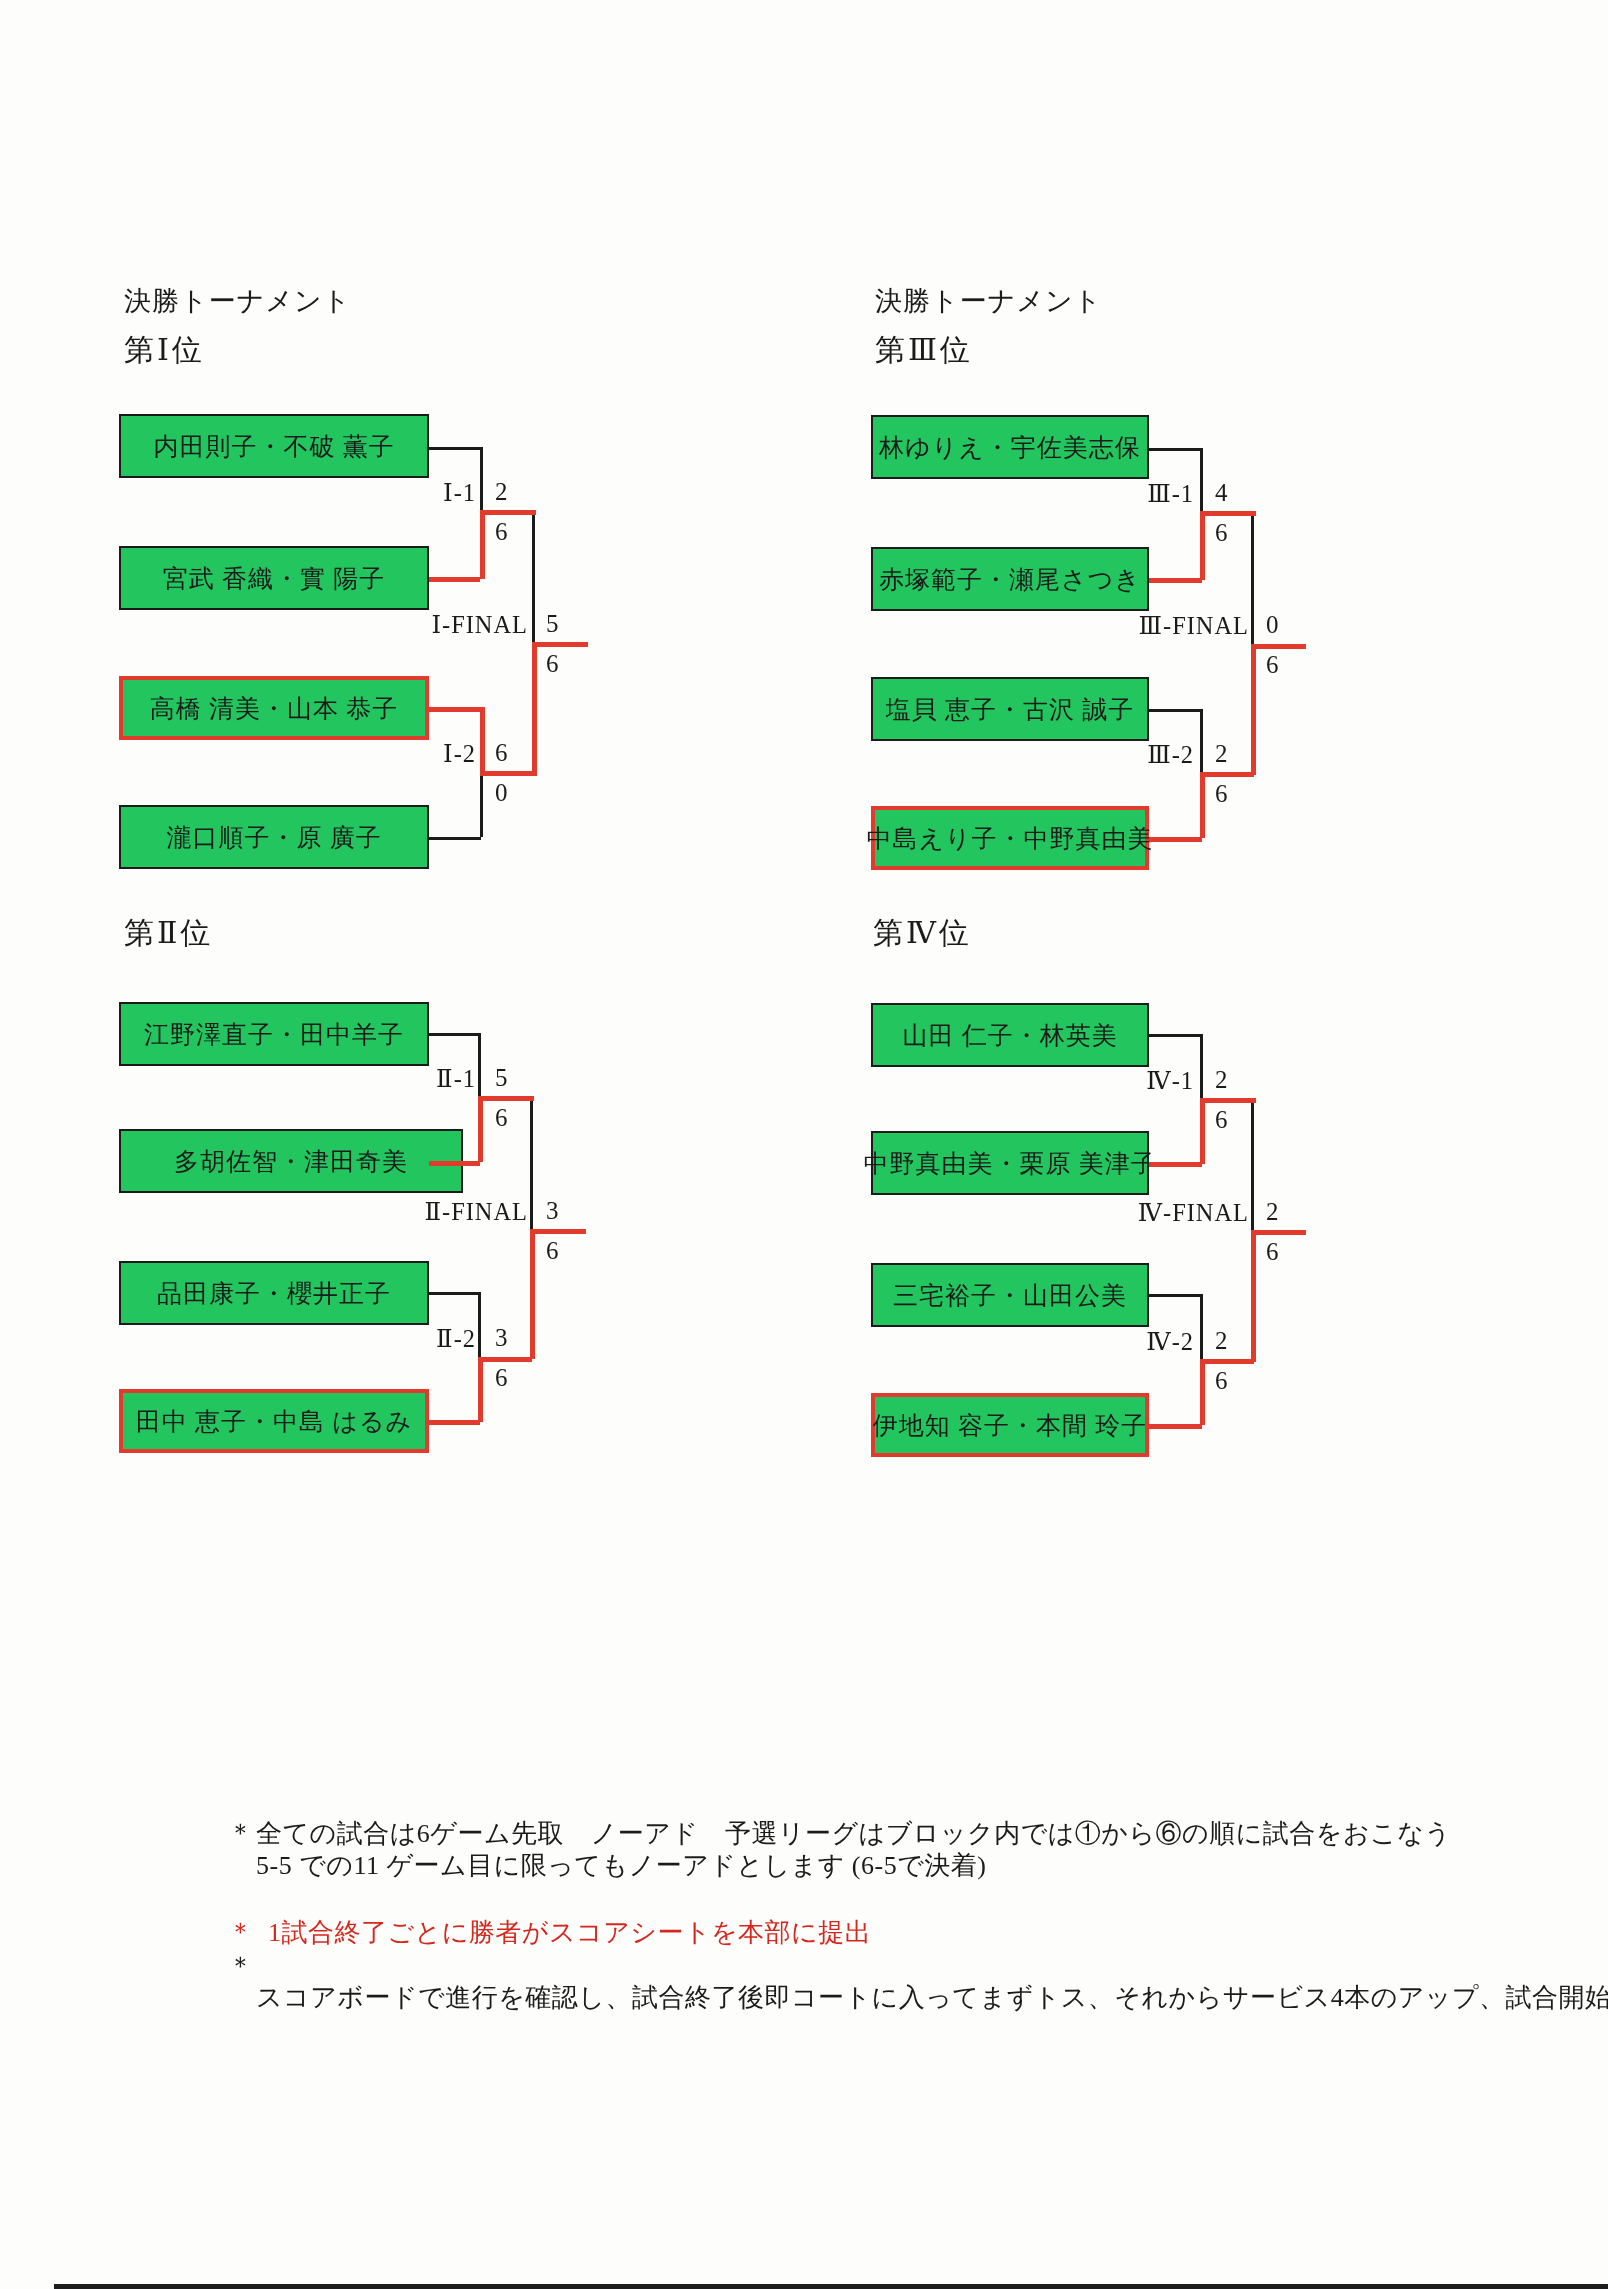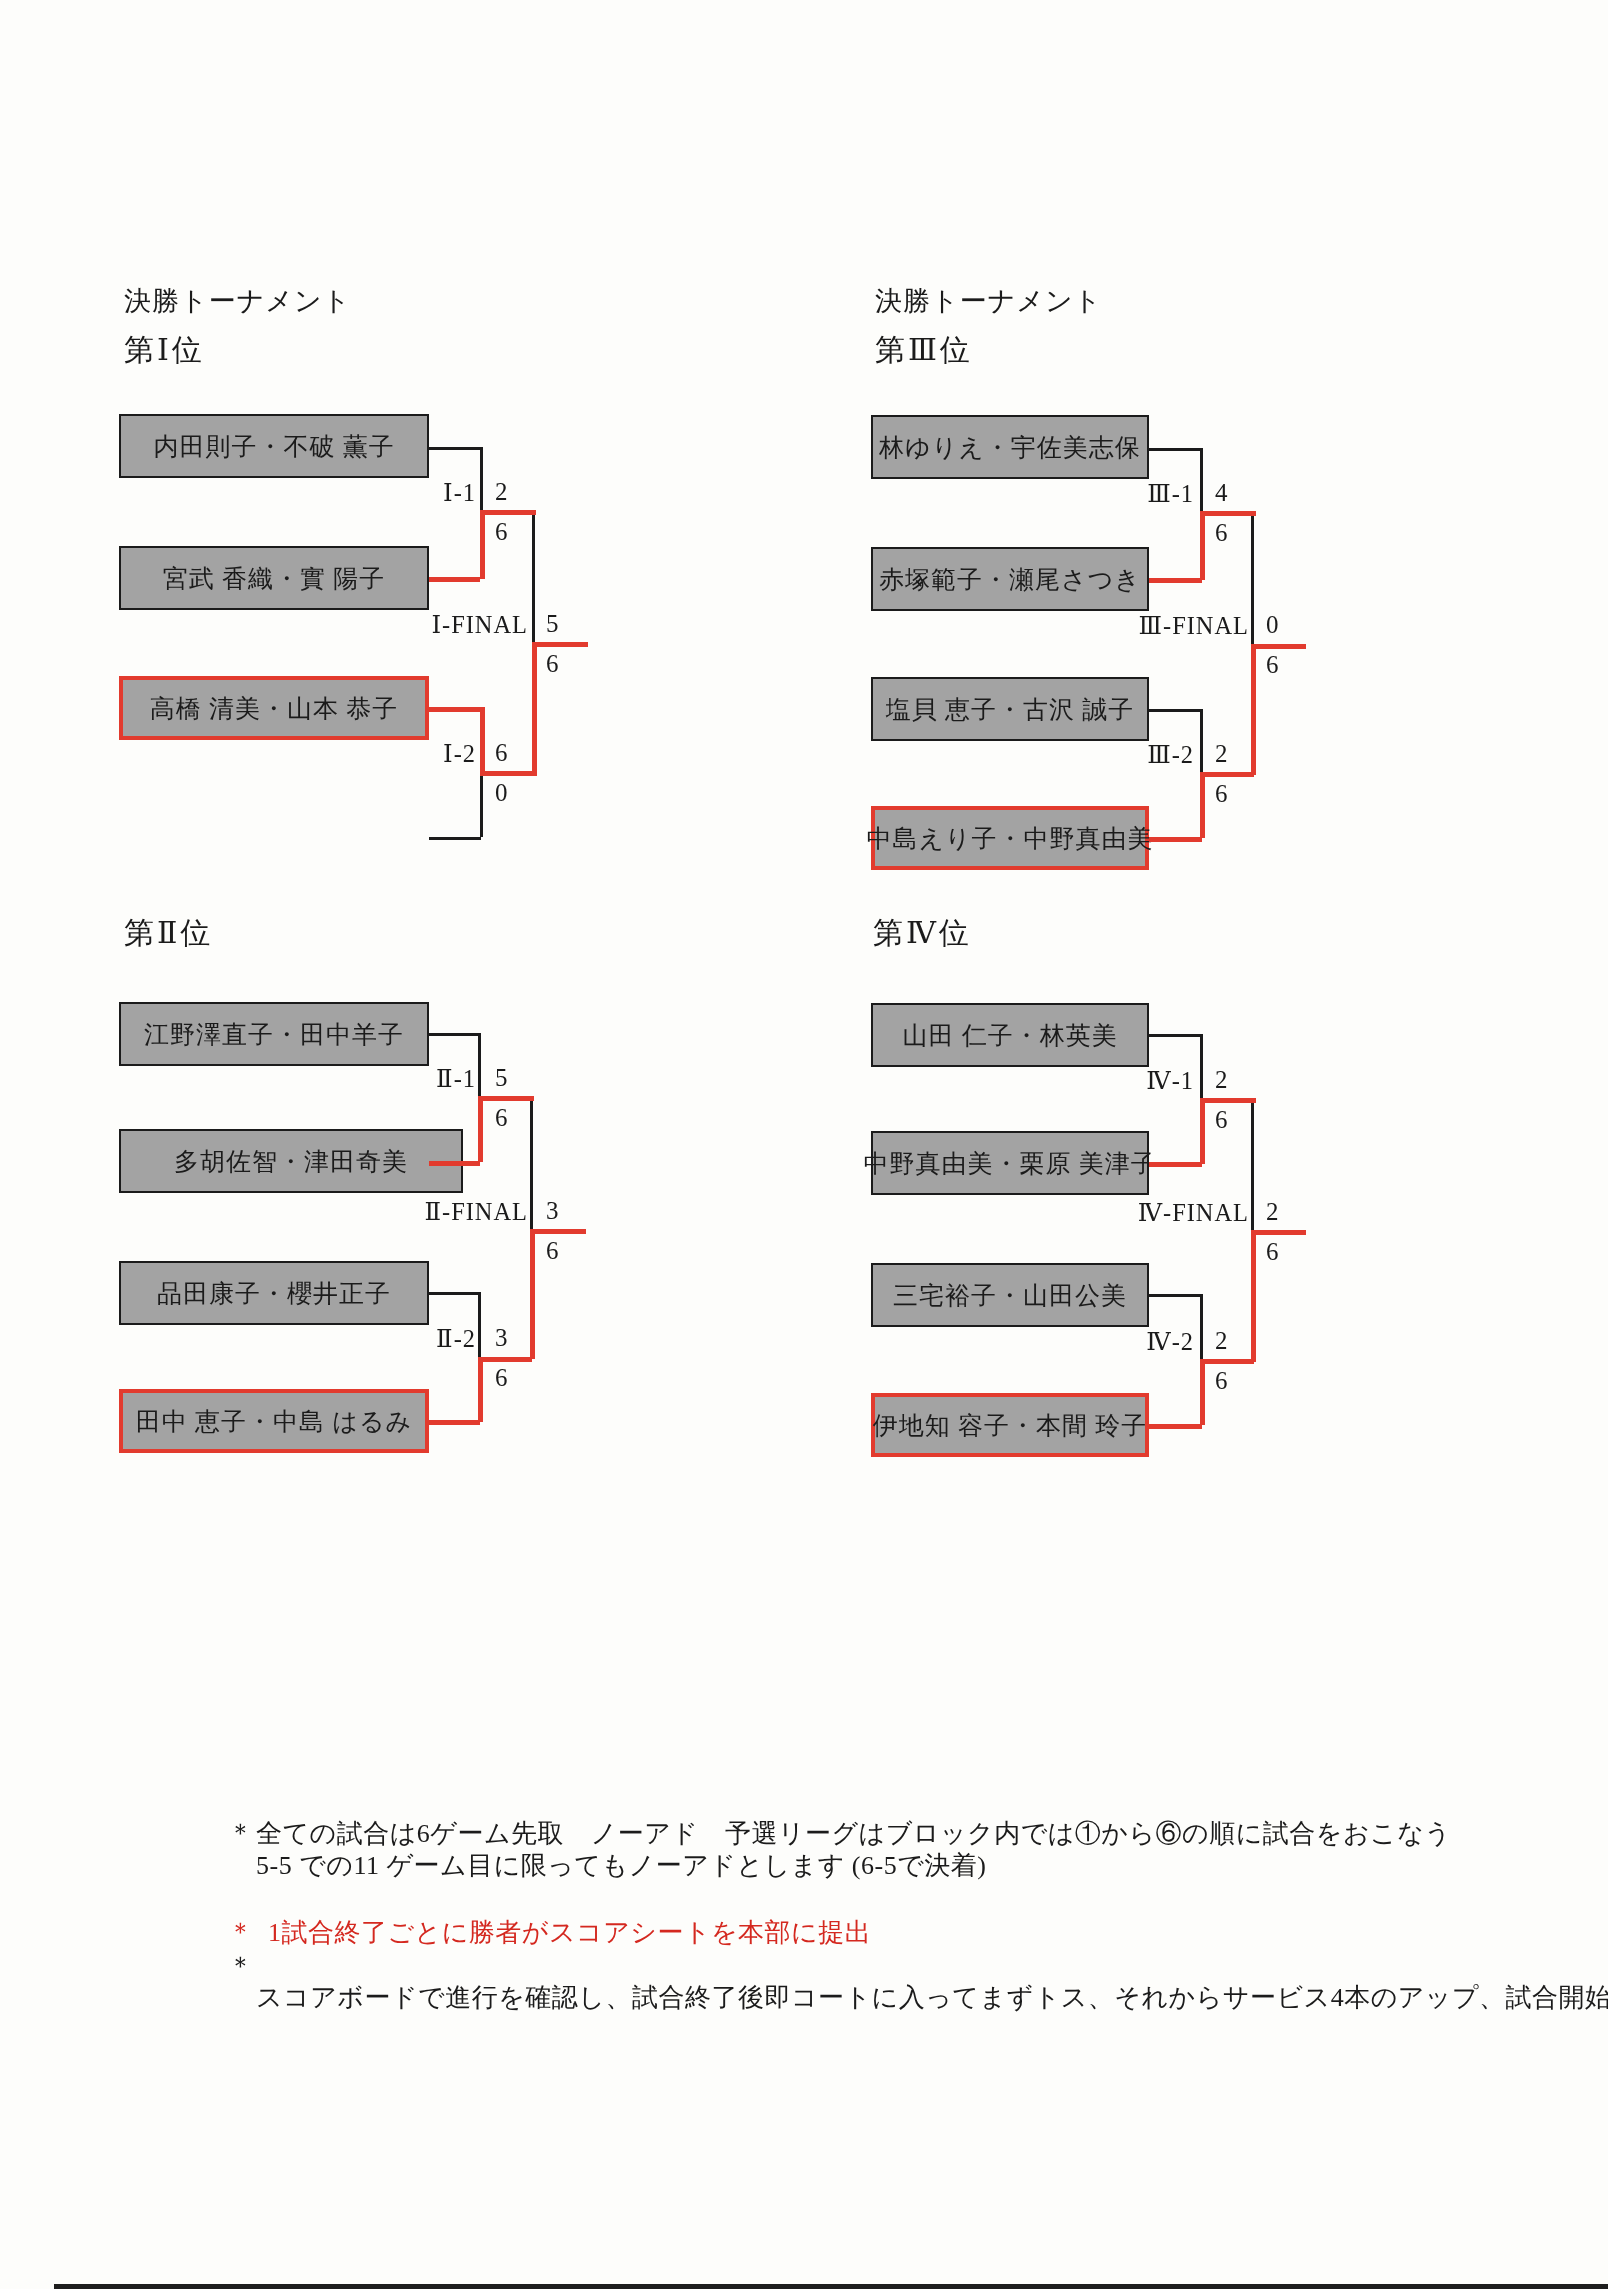--- a/index.html
+++ b/index.html
@@ -6,21 +6,21 @@
   #sheet{
     position:relative;width:1608px;height:2290px;margin:0 auto;
     background:#fdfdfb;overflow:hidden;
     font-family:"Liberation Serif","DejaVu Serif",serif;
     color:#1b1b1b;
   }
   .stitle{position:absolute;font-size:27px;letter-spacing:1px;white-space:nowrap;}
   .rank{position:absolute;font-size:30px;letter-spacing:2.9px;white-space:nowrap;}
   .team{
     position:absolute;height:64px;box-sizing:border-box;
-    border:2.9px solid #1b1b1b;background:#a3a3a3;
+    border:2.9px solid #1b1b1b;background:#22c55e;
     display:flex;align-items:center;justify-content:center;
     font-size:25px;white-space:nowrap;letter-spacing:1px;
   }
   .team.winner{border:4.9px solid #e23b2e;}
   .ln{position:absolute;background:#1b1b1b;}
   .ln.red{background:#e23b2e;}
   .mlabel{position:absolute;font-size:24.4px;white-space:nowrap;letter-spacing:1px;}
   .score{position:absolute;font-size:25px;white-space:nowrap;}
   .note-bullet{position:absolute;font-size:25px;}
   .note-text{position:absolute;font-size:26px;white-space:nowrap;letter-spacing:0.5px;}
@@ -31,20 +31,21 @@
 <body>
 
 <div id="sheet">
 
   <div class="stitle" style="left:124px;top:283px">決勝トーナメント</div>
   <div class="rank" style="left:124px;top:330px">第Ⅰ位</div>
 
   <div class="team" style="left:119px;top:414px;width:310px">内田則子・不破 薫子</div>
   <div class="team" style="left:119px;top:546px;width:310px">宮武 香織・實 陽子</div>
   <div class="team winner" style="left:119px;top:676px;width:310px">高橋 清美・山本 恭子</div>
+  <div class="team" style="left:119px;top:805px;width:310px">瀧口順子・原 廣子</div>
 
   <i class="ln" style="left:429px;top:447px;width:52px;height:2.9px"></i>
   <i class="ln" style="left:480px;top:447px;width:2.9px;height:65px"></i>
   <i class="ln" style="left:532px;top:511px;width:2.9px;height:133px"></i>
   <i class="ln" style="left:429px;top:837px;width:52px;height:2.9px"></i>
   <i class="ln" style="left:480px;top:773px;width:2.9px;height:64px"></i>
 
   <i class="ln red" style="left:429px;top:577px;width:51px;height:4.9px"></i>
   <i class="ln red" style="left:480px;top:510px;width:4.9px;height:69px"></i>
   <i class="ln red" style="left:480px;top:510px;width:56px;height:4.9px"></i>

